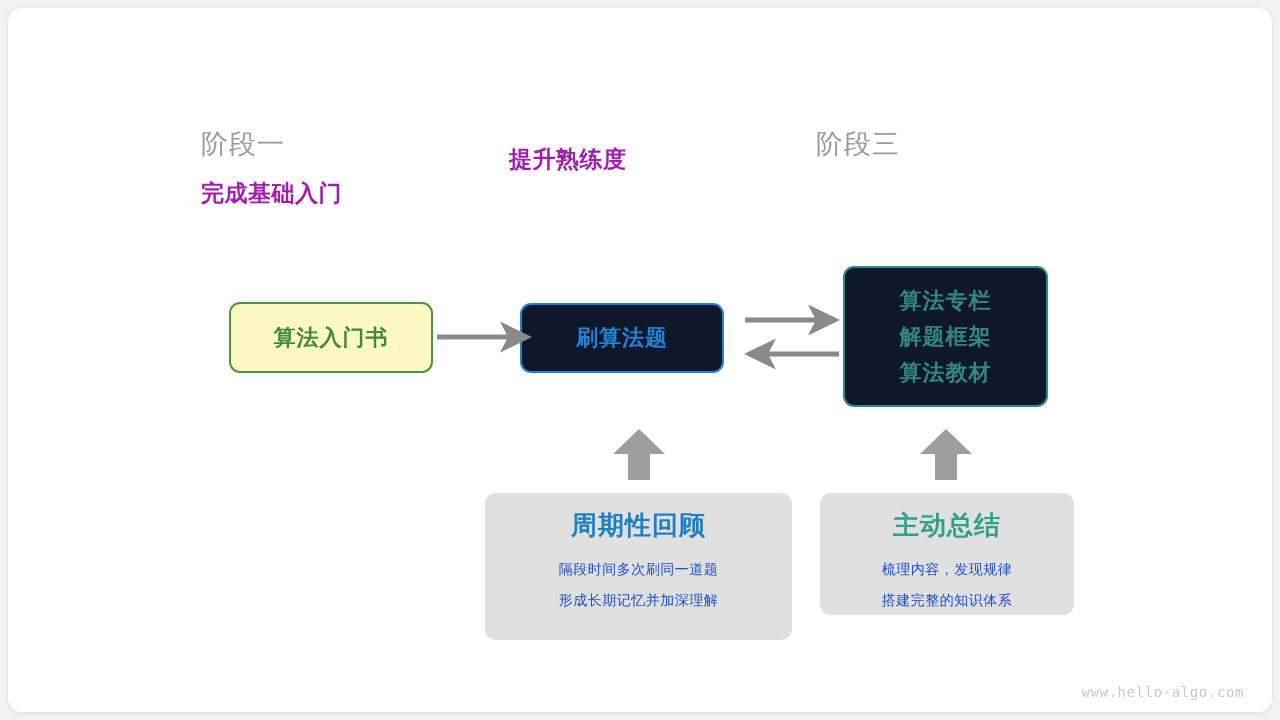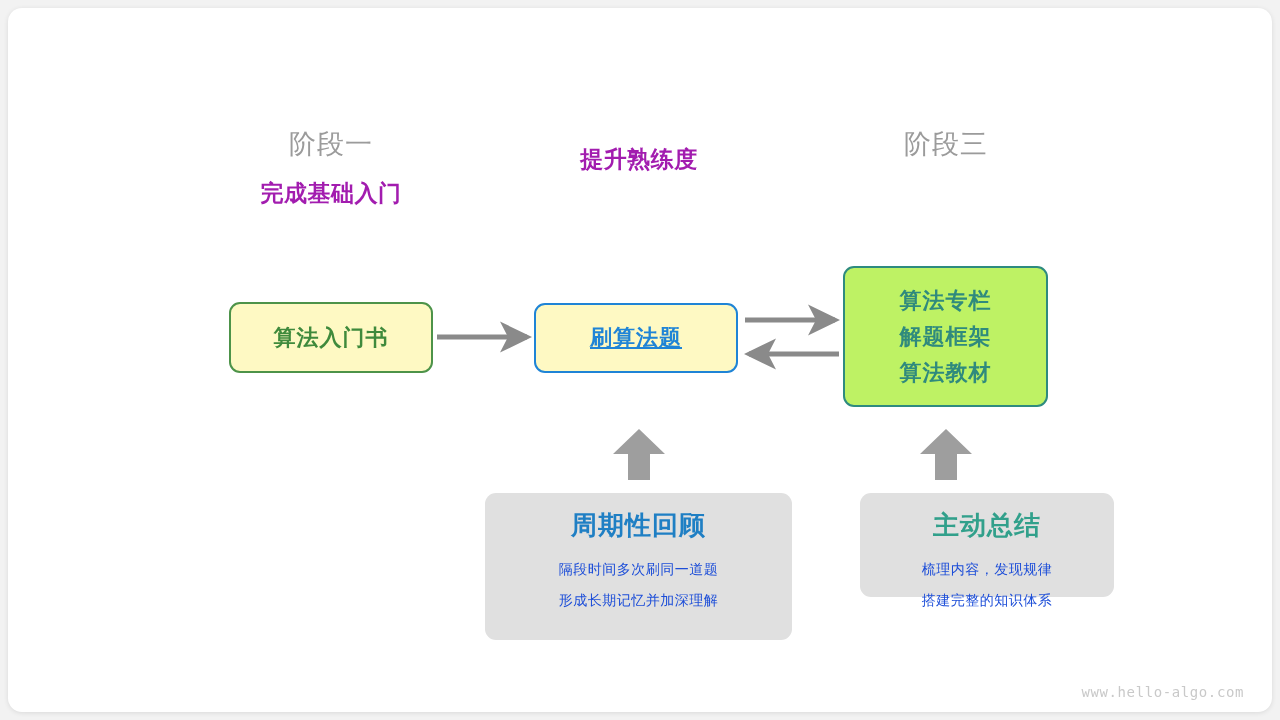--- a/index.html
+++ b/index.html
@@ -23,21 +23,20 @@
     width:1264px;height:704px;
     background:#ffffff;
     border-radius:14px;
     box-shadow:0 1px 5px rgba(0,0,0,0.10);
     box-sizing:border-box;
   }
 
   
   .phase{
     position:absolute;
-    text-align:center;
     width:260px;
     user-select:none;
   }
   .phase .ph-index{
     display:block;
     font-size:27px;
     color:#9b9b9b;
     font-weight:400;
     line-height:34px;
     letter-spacing:1px;
@@ -68,50 +67,49 @@
     letter-spacing:1px;
   }
   #node-book{
     left:229px;top:302px;width:204px;height:71px;
     background:#fef9c3;
     border:2px solid #4d9349;
     color:#3f8a3c;
     font-size:22px;
   }
   #node-practice{
-    left:534px;top:303px;width:204px;height:70px;
-    background:#fef9c3;
+    left:520px;top:303px;width:204px;height:70px;
+    background:#0f172a;
     border:2px solid #1f84d6;
     color:#1f84d6;
     font-size:22px;
-    text-decoration:underline;
   }
   #node-resources{
     left:843px;top:266px;width:205px;height:141px;
-    background:#bef264;
+    background:#0f172a;
     border:2px solid #2e8b7f;
     color:#2f8a7d;
     font-size:22px;
   }
   #node-resources .res-line{
     line-height:36px;
     display:block;
   }
 
   
   .note{
     position:absolute;
     box-sizing:border-box;
     background:#e0e0e0;
     border-radius:11px;
     text-align:center;
     padding-top:17px;
   }
   #note-review{left:485px;top:493px;width:307px;height:147px;}
-  #note-summary{left:820px;top:493px;width:254px;height:104px;margin-left:40px;}
+  #note-summary{left:820px;top:493px;width:254px;height:122px;}
   .note .note-title{
     display:block;
     font-size:26px;
     font-weight:bold;
     line-height:30px;
     letter-spacing:1px;
   }
   #note-review .note-title{color:#1f7fc4;}
   #note-summary .note-title{color:#31a08b;}
   .note .note-body{

